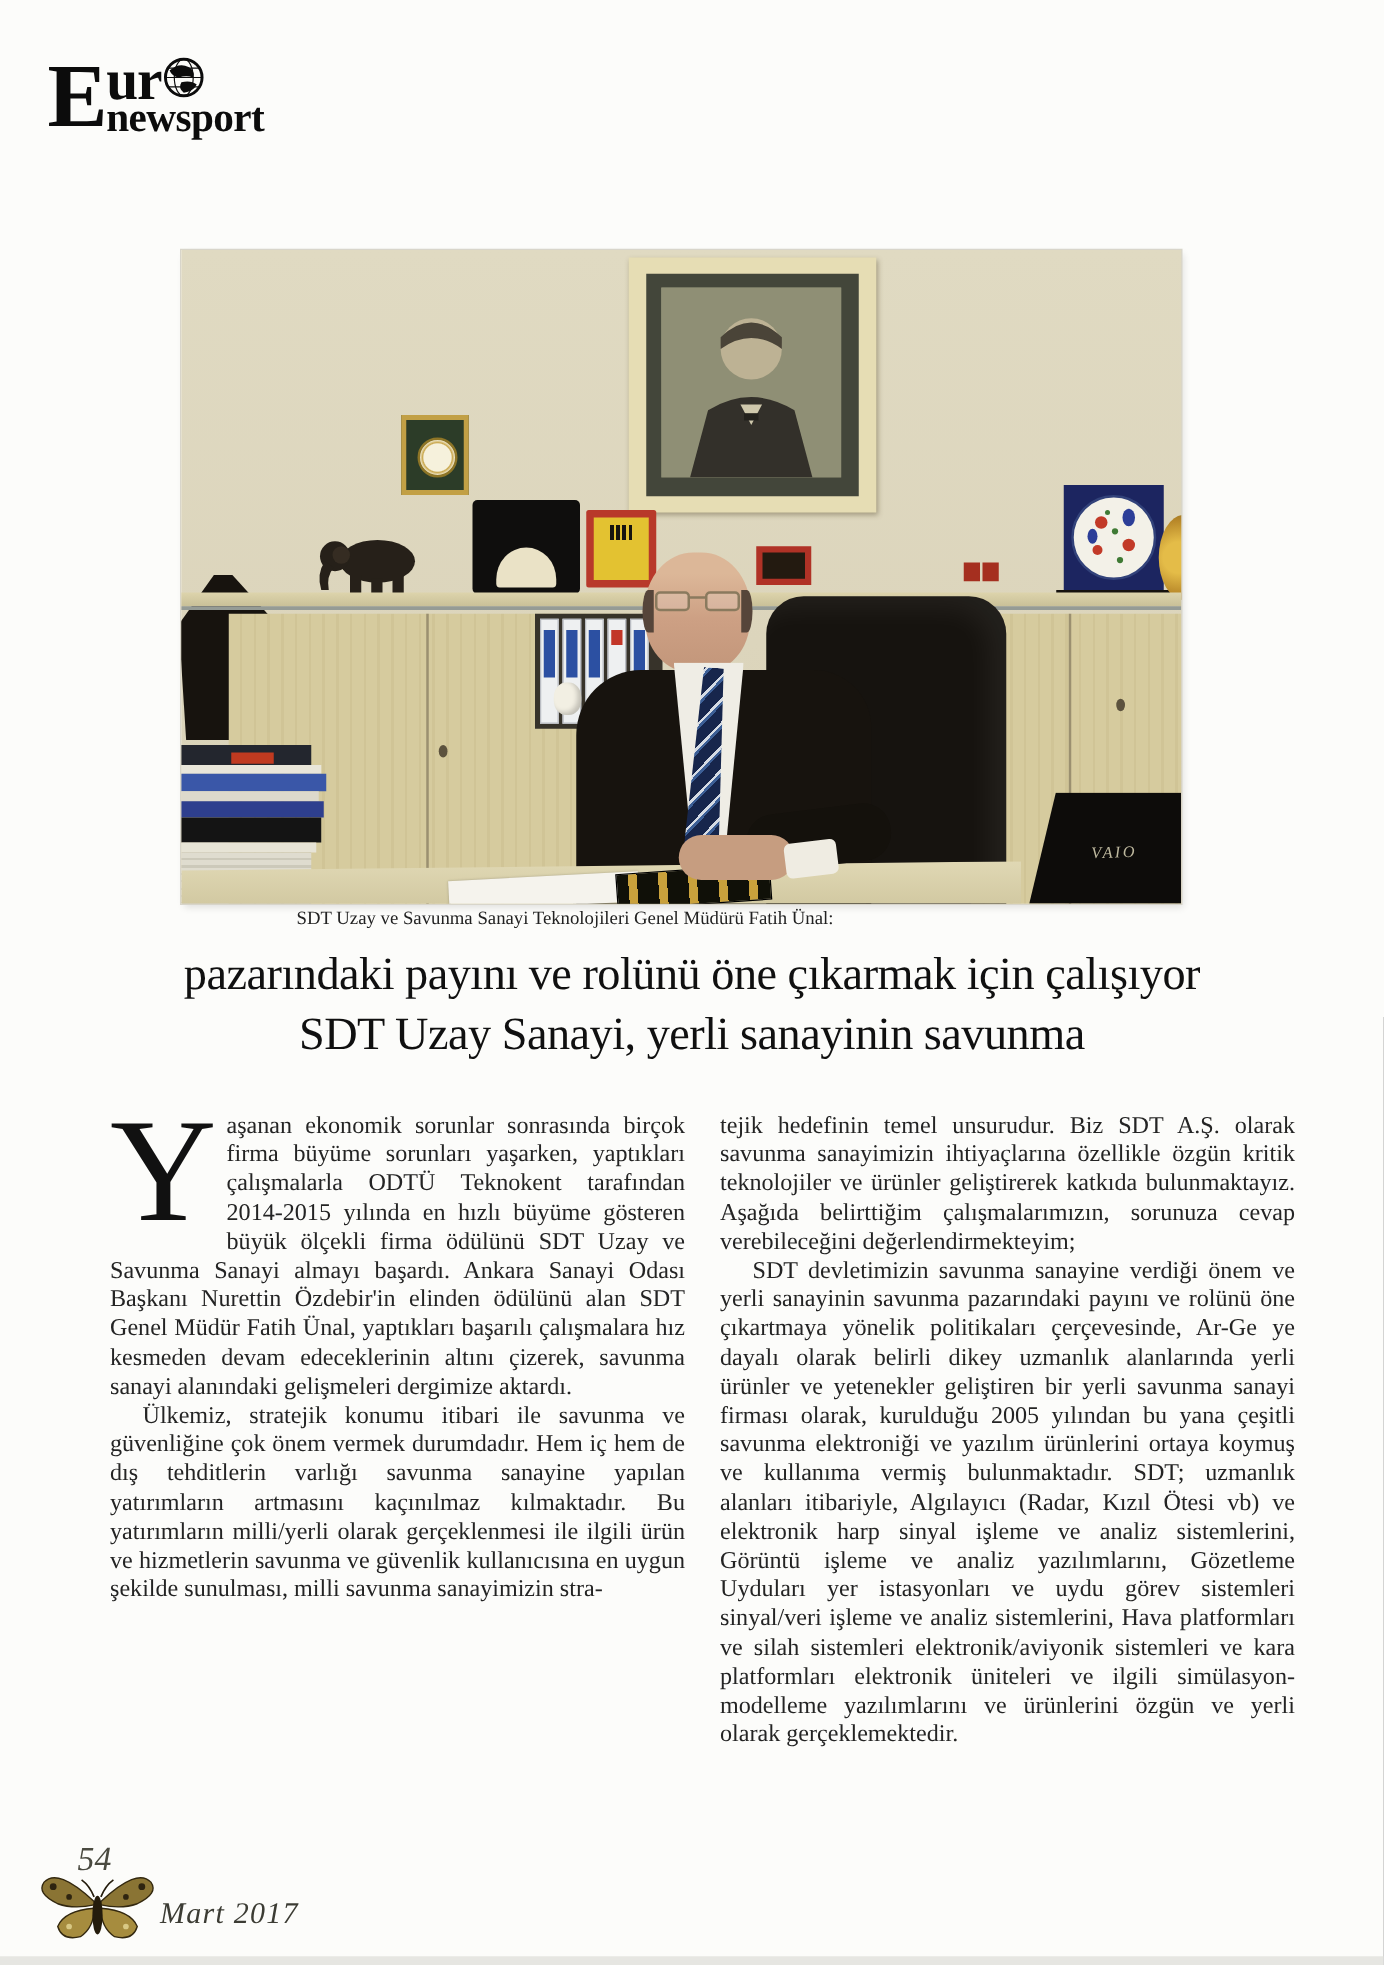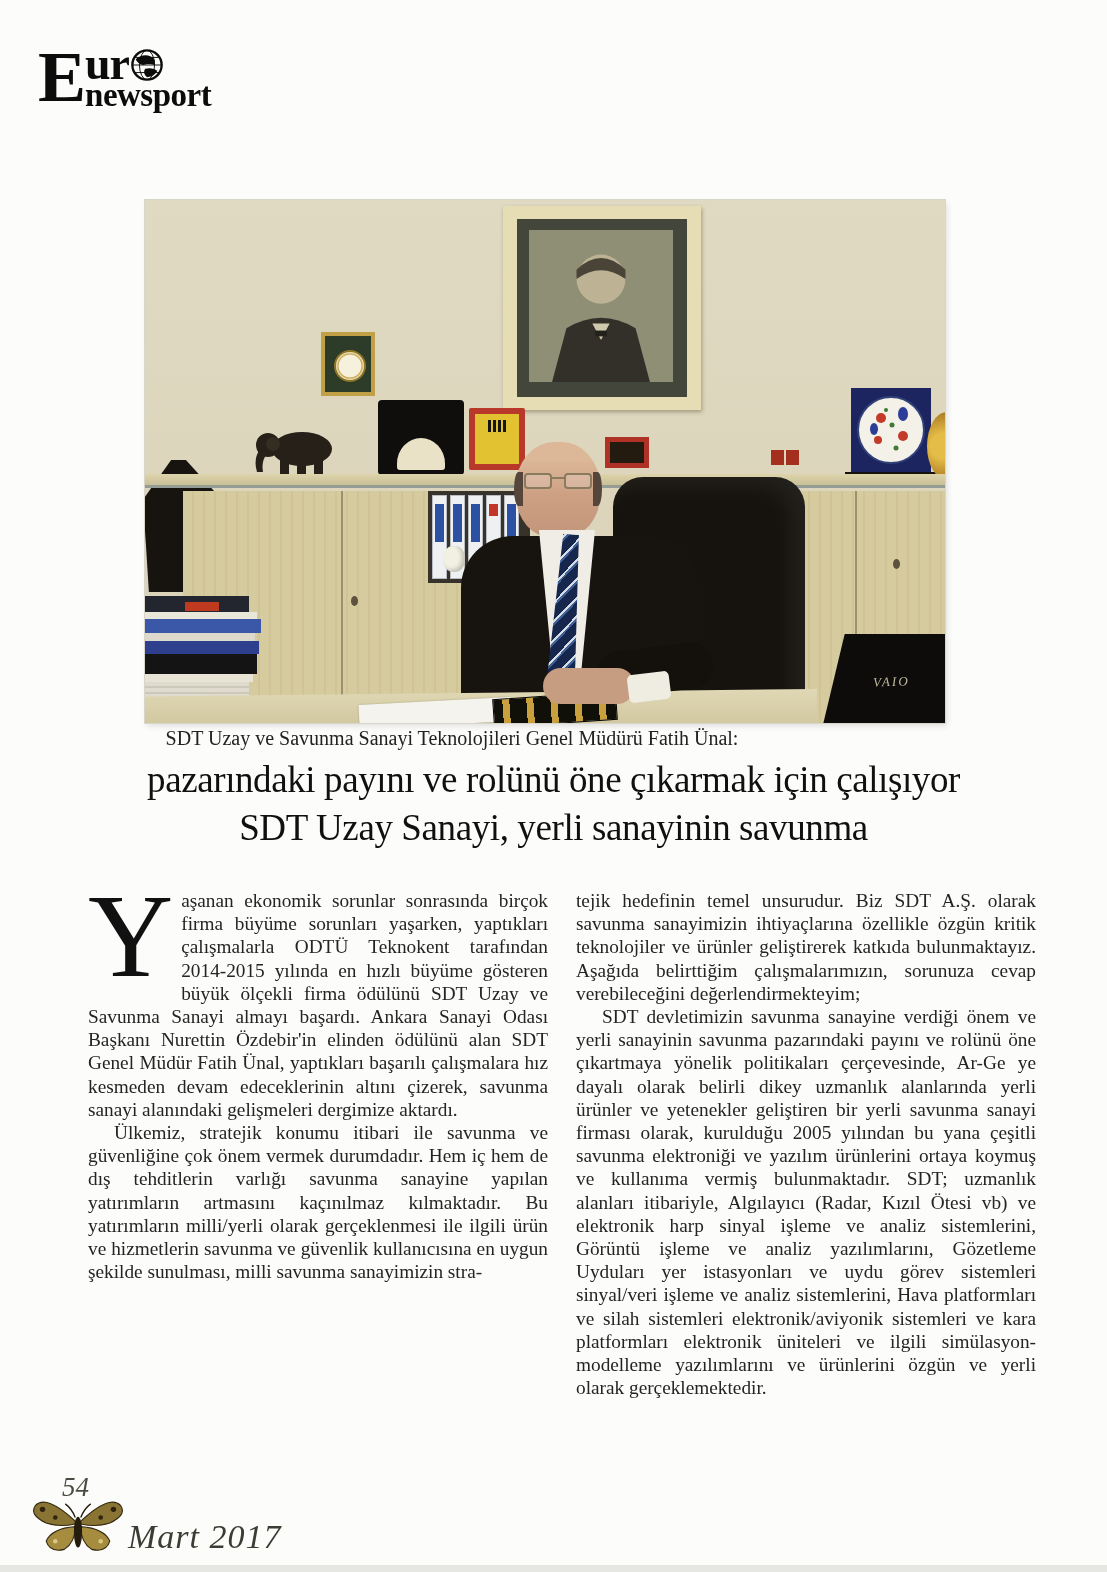--- a/index.html
+++ b/index.html
@@ -2,21 +2,21 @@
 <html><head>
 <meta charset="utf-8">
 <style>
   html,body{margin:0;padding:0;background:#9a9a9a;}
   .page{position:relative;width:1107px;height:1572px;background:#fcfcfa;overflow:hidden;
         font-family:"Liberation Serif", serif;color:#1c1c1c;}
   
   .logo{position:absolute;left:38px;top:46px;display:flex;color:#0c0c0c;}
   .logo-e{font-size:72px;font-weight:bold;line-height:62px;letter-spacing:-2px;}
   .logo-right{display:flex;flex-direction:column;margin-left:1px;}
-  .logo-top{display:flex;align-items:flex-end;font-size:46px;font-weight:bold;line-height:36px;letter-spacing:-1px;}
+  .logo-top{display:flex;align-items:center;font-size:46px;font-weight:bold;line-height:36px;letter-spacing:-1px;}
   .logo-globe{width:34px;height:34px;margin-left:1px;margin-top:-4px;}
   .logo-bottom{font-size:33px;font-weight:bold;line-height:28px;letter-spacing:-0.5px;margin-top:-1px;}
   
   .photo{position:absolute;left:145px;top:200px;width:800px;height:523px;
          background:linear-gradient(180deg,#e0dac2 0%,#dcd5bc 60%,#d8d1b6 100%);
          overflow:hidden;box-shadow:0 0 0 1px #d8d5ca,2px 3px 6px rgba(0,0,0,0.12);}
   .photo *{position:absolute;}
   .portrait-frame{left:358px;top:6px;width:198px;height:204px;background:#e6ddb4;
         box-shadow:1px 2px 4px rgba(90,80,50,.45);}
   .portrait-mat{left:14px;top:13px;right:14px;bottom:13px;background:#43463a;}
@@ -91,34 +91,34 @@
   .b1{width:104px;height:16px;background:#23262e;}
   .b2{width:112px;height:7px;background:#e9e6da;}
   .b3{width:116px;height:14px;background:#3a57a8;}
   .b4{width:110px;height:8px;background:#ddd9cc;}
   .b5{width:114px;height:13px;background:#2e3f8e;}
   .b6{width:112px;height:20px;background:#141414;position:relative;}
   .b6 span{position:absolute;left:40px;top:6px;width:34px;height:9px;background:#c03a20;}
   .b7{width:108px;height:8px;background:#e7e4d6;}
   .b8{width:104px;height:41px;background:repeating-linear-gradient(#dfdccf 0 4px,#ccc9ba 4px 6px);}
   
-  .caption{position:absolute;left:0;top:727px;width:904px;text-align:center;font-size:20px;color:#222;}
+  .caption{position:absolute;left:0;top:727px;width:904px;text-align:center;font-size:15px;color:#222;}
   .headline{position:absolute;left:0;top:756px;width:1107px;text-align:center;
             font-size:37px;line-height:48px;color:#101010;letter-spacing:-0.4px;}
   
   .columns{position:absolute;left:88px;top:889px;width:948px;display:flex;gap:28px;}
   .col{width:460px;font-size:19.3px;line-height:23.2px;text-align:justify;color:#242424;}
   .col p{margin:0;text-indent:26px;}
   .col p.first{text-indent:0;}
   .col p.bold{font-weight:bold;}
   .dropcap{float:left;font-size:118px;line-height:92px;padding:2px 8px 0 0;color:#111;}
   
   .moth{position:absolute;left:28px;top:1486px;width:100px;height:74px;}
   .folio{position:absolute;left:62px;top:1472px;font-size:27px;font-style:italic;color:#4a4a40;}
-  .issue{position:absolute;left:128px;top:1518px;font-size:34px;font-style:italic;color:#3c3c34;letter-spacing:1px;}
+  .issue{position:absolute;left:128px;top:1518px;font-size:24px;font-style:italic;color:#3c3c34;letter-spacing:1px;}
   .scan-strip{position:absolute;left:0;bottom:0;width:1107px;height:7px;background:#e6e6e2;}
 </style>
 </head>
 <body>
 
 <div class="page">
 
   <div class="logo">
     <span class="logo-e">E</span>
     <span class="logo-right">

